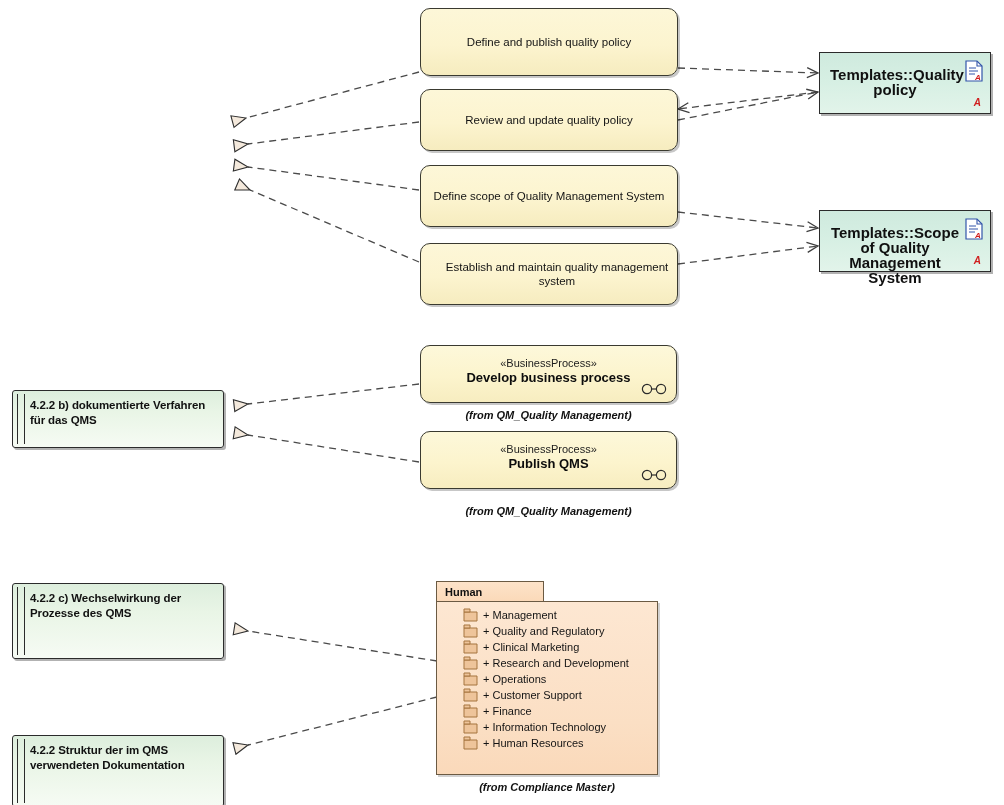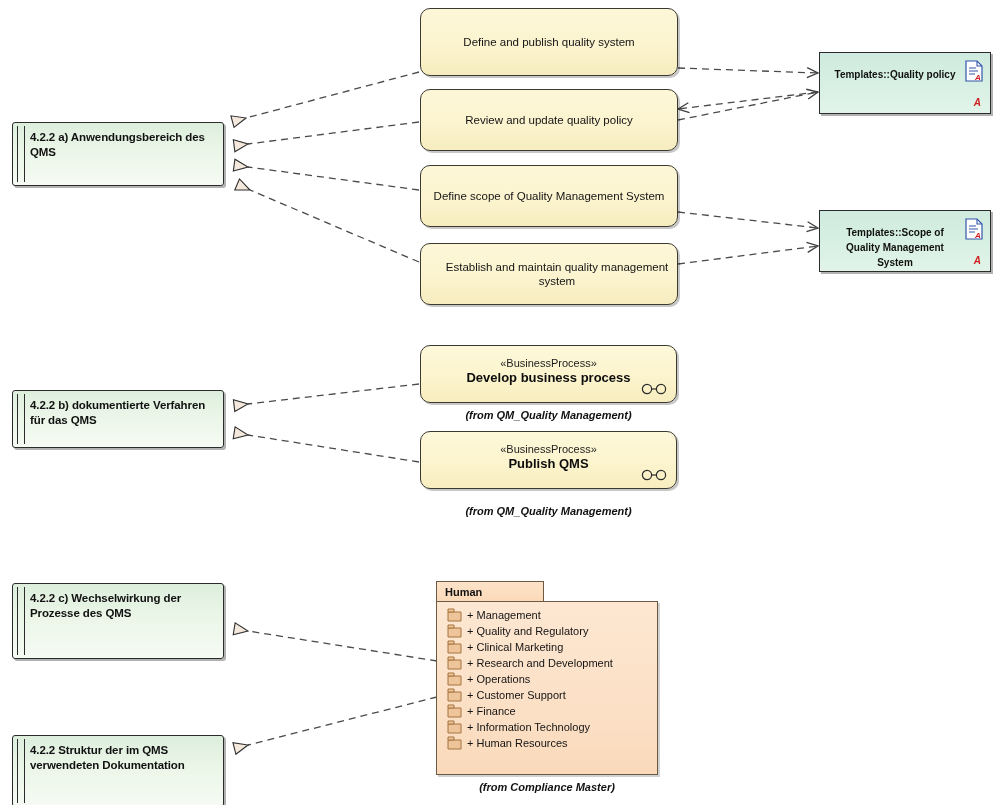--- a/index.html
+++ b/index.html
@@ -129,21 +129,21 @@
     border: 1px solid #2b2b2b;
     background: linear-gradient(to bottom, #cfeade 0%, #d6efe3 45%, #e2f4ea 100%);
     box-shadow: 2px 2px 0 rgba(0,0,0,0.30);
   }
   .tmpl .tmpl-label {
     position: absolute;
     left: 10px;
     right: 30px;
     top: 14px;
     text-align: center;
-    font-size: 10px;
+    font-size: 15px;
     font-weight: bold;
     line-height: 15px;
     color: #101010;
   }
   .tmpl .doc-icon {
     position: absolute;
     right: 7px;
     top: 7px;
     width: 18px;
     height: 22px;
@@ -175,20 +175,21 @@
     font-weight: bold;
     color: #111111;
   }
   .pkg-body {
     position: absolute;
     box-sizing: border-box;
     border: 1px solid #6b5a43;
     background: linear-gradient(to bottom, #fde7d2 0%, #fbdfc4 70%, #fad9ba 100%);
     box-shadow: 2px 2px 0 rgba(0,0,0,0.18);
     padding-top: 5px;
+    padding-left: 16px;
   }
   .pkg-row {
     position: relative;
     height: 16px;
     display: flex;
     align-items: center;
     padding-left: 10px;
   }
   .pkg-row .folder-icon {
     width: 15px;
@@ -236,42 +237,38 @@
 
        templates (dependencies) --&gt;
       <path d="M 678,68 L 818,73" marker-end="url(#openArr)"></path>
       <path d="M 818,92 L 678,109" marker-end="url(#openArr)"></path>
       <path d="M 678,120 L 818,92" marker-end="url(#openArr)"></path>
       <path d="M 678,212 L 818,228" marker-end="url(#openArr)"></path>
       <path d="M 678,264 L 818,246" marker-end="url(#openArr)"></path>
     </g>
   </svg>
 
-  <div class="req" style="left:12px; top:122px; width:212px; height:64px;">
-    <div class="spine"></div>
-    <div class="req-label">4.2.2 a) Anwendungsbereich des QMS</div>
-  </div>
 
   <div class="req" style="left:12px; top:390px; width:212px; height:58px;">
     <div class="spine"></div>
     <div class="req-label">4.2.2 b) dokumentierte Verfahren für das QMS</div>
   </div>
 
   <div class="req" style="left:12px; top:583px; width:212px; height:76px;">
     <div class="spine"></div>
     <div class="req-label">4.2.2 c) Wechselwirkung der Prozesse des QMS</div>
   </div>
 
   <div class="req" style="left:12px; top:735px; width:212px; height:72px;">
     <div class="spine"></div>
     <div class="req-label">4.2.2 Struktur der im QMS verwendeten Dokumentation</div>
   </div>
 
   <div class="action" style="left:420px; top:8px; width:258px; height:68px;">
-    <div class="action-label">Define and publish quality system</div>
+    <div class="action-label">Define and publish quality policy</div>
   </div>
 
   <div class="action" style="left:420px; top:89px; width:258px; height:62px;">
     <div class="action-label">Review and update quality policy</div>
   </div>
 
   <div class="action" style="left:420px; top:165px; width:258px; height:62px;">
     <div class="action-label">Define scope of Quality Management System</div>
   </div>
 

